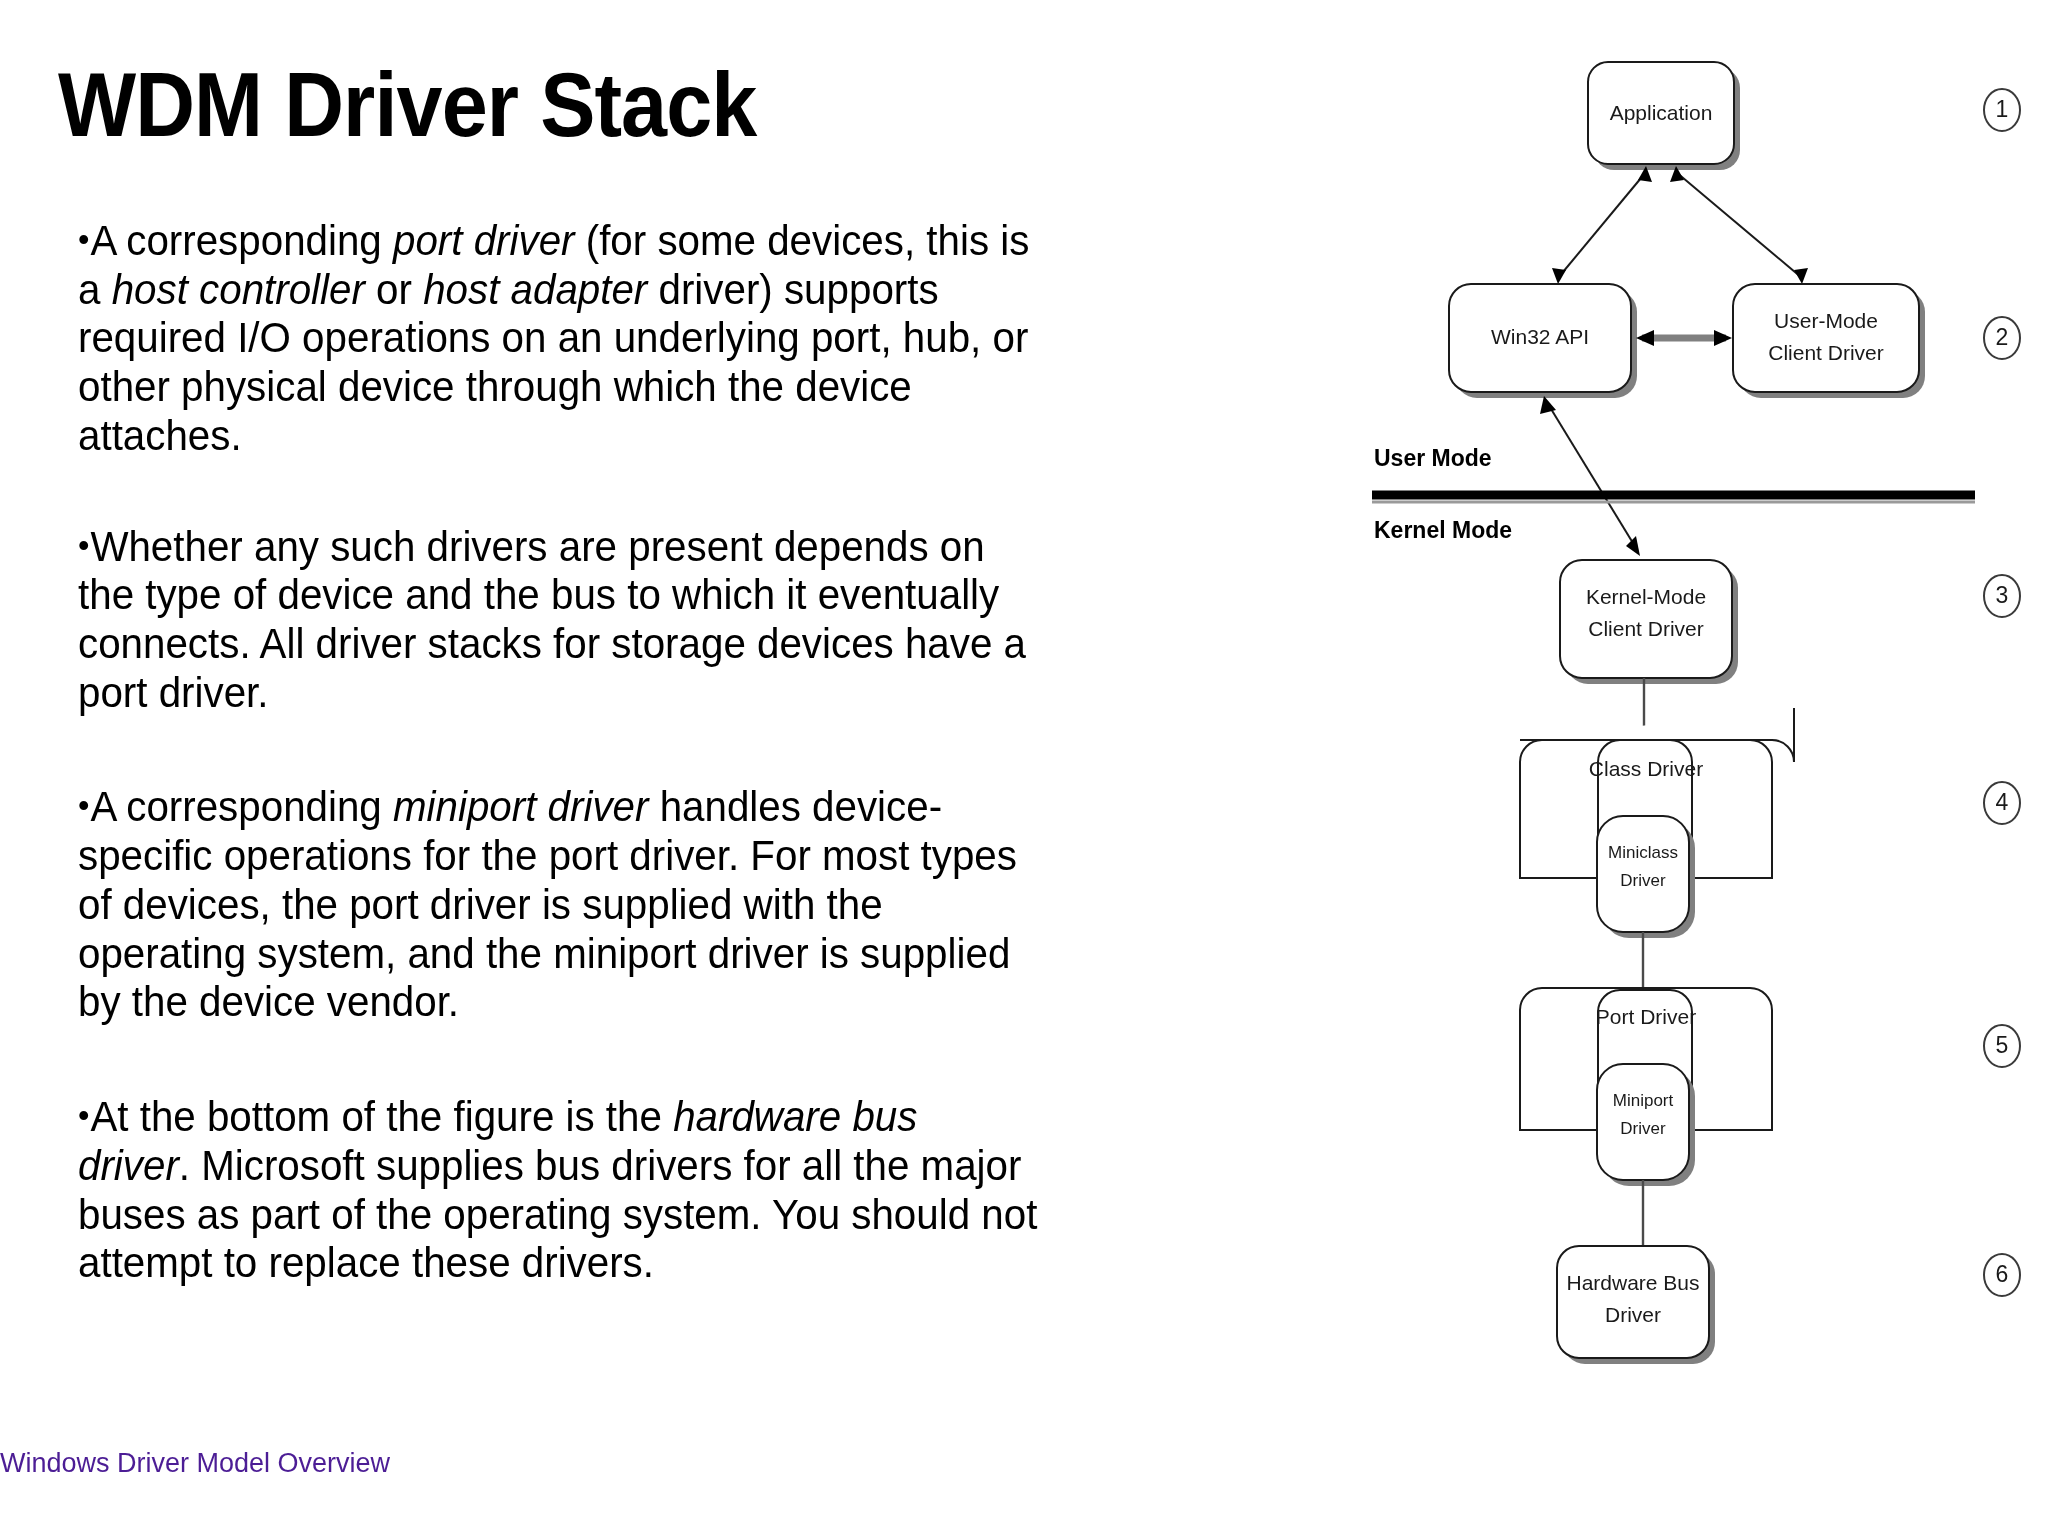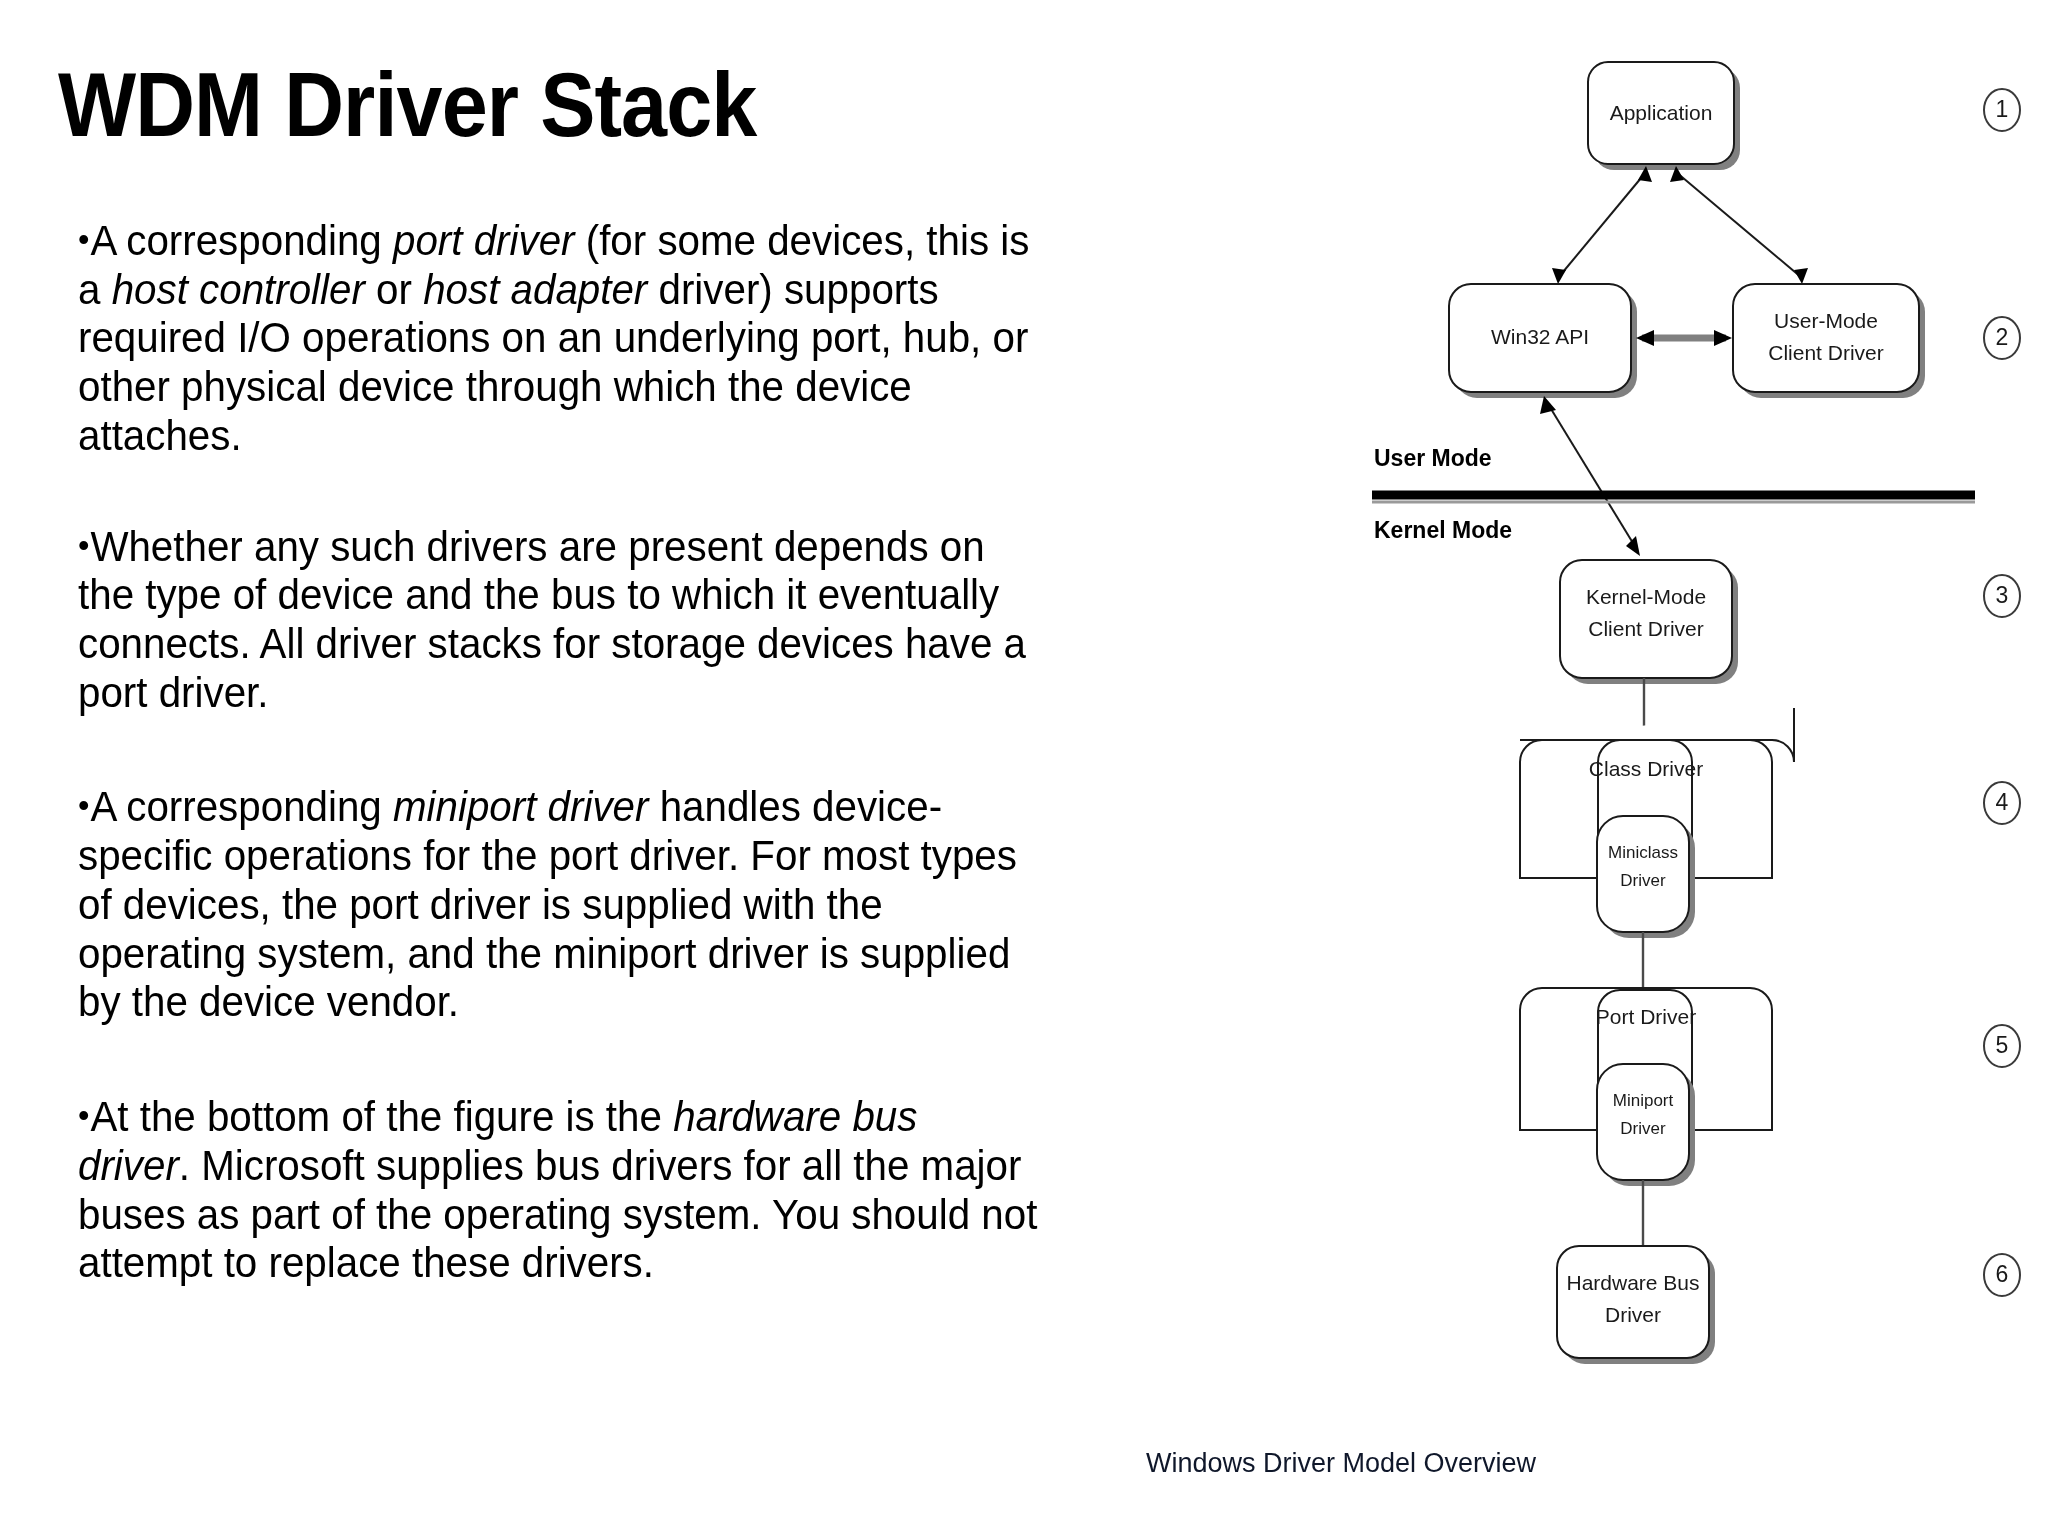--- a/index.html
+++ b/index.html
@@ -54,23 +54,23 @@
   .sp-1 { margin-bottom: 62px; }
   .sp-2 { margin-bottom: 66px; }
   .sp-3 { margin-bottom: 66px; }
 
   
   #footer {
     position: absolute;
     left: 0;
     top: 1448px;
     width: 1536px;
-    text-align: right;
+    text-align: left;
     font-size: 27px;
-    color: #0f172a;
+    color: #4c1d95;
   }
 
   
   #diagram {
     position: absolute;
     left: 1370px;
     top: 40px;
     width: 678px;
     height: 1400px;
     text-align: center;

